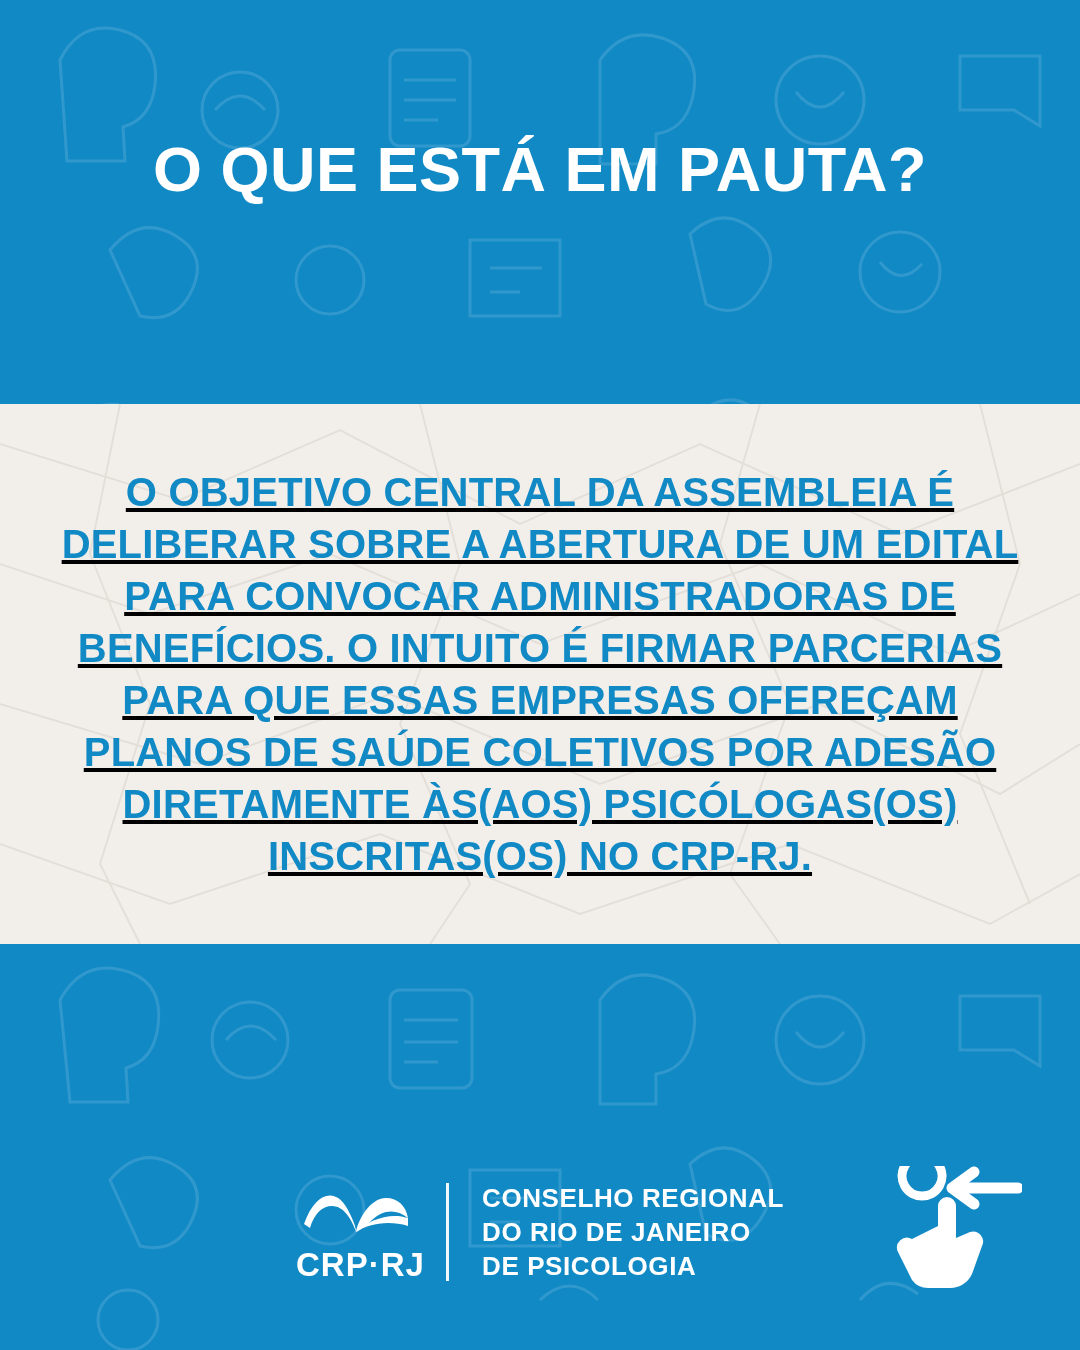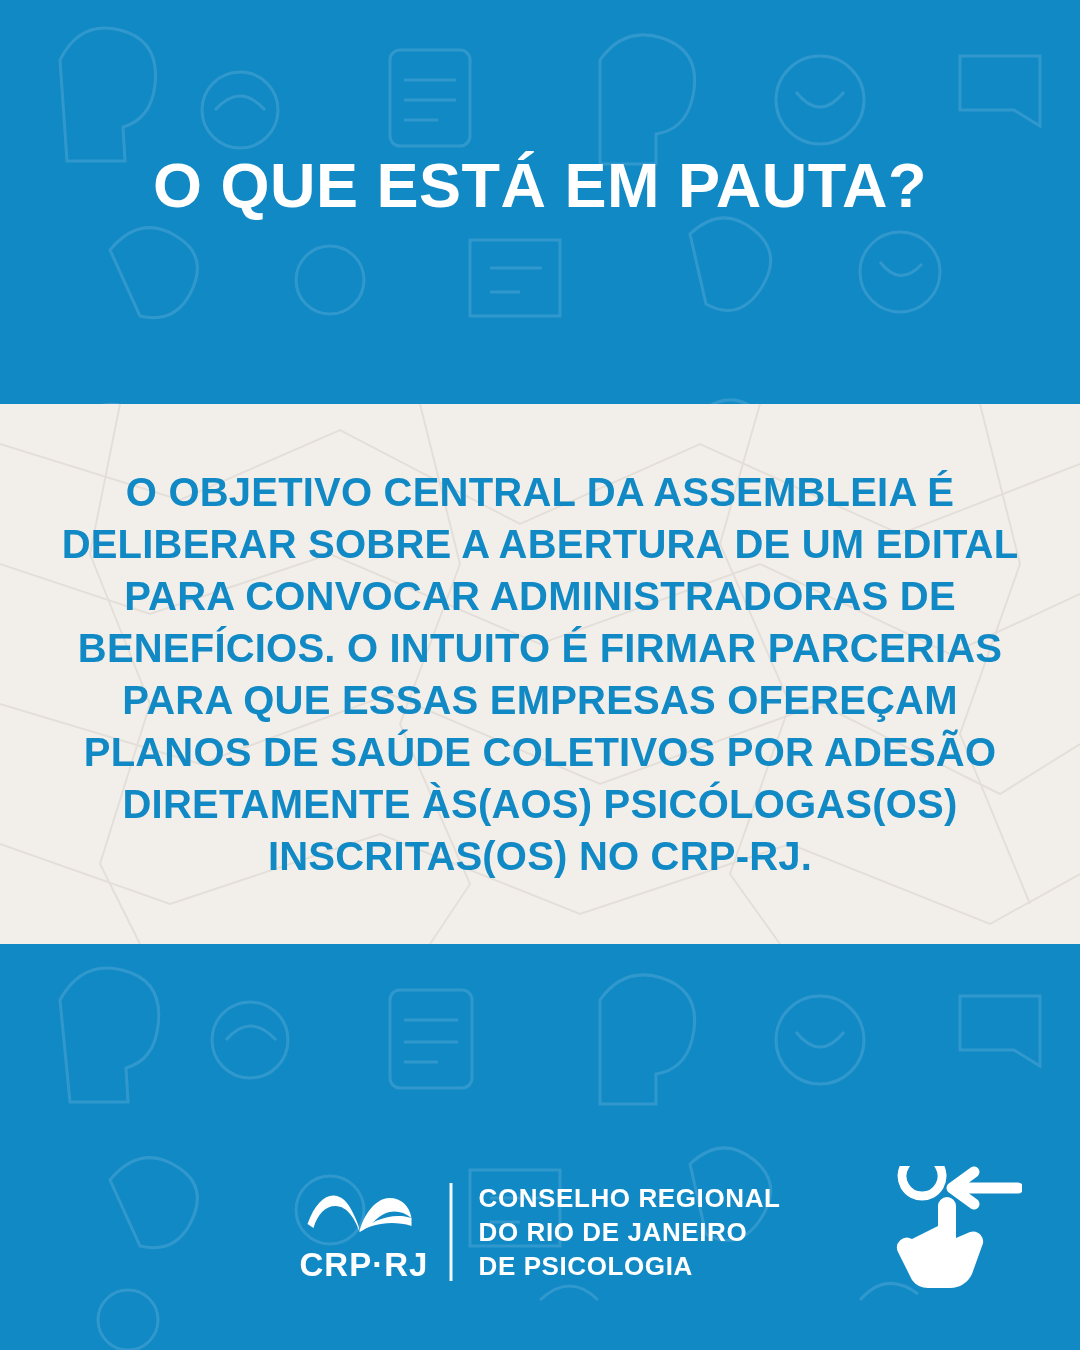--- a/index.html
+++ b/index.html
@@ -19,21 +19,21 @@
   .pattern {
     position:absolute; inset:0;
     opacity:0.13;
     pointer-events:none;
   }
   .pattern svg { display:block; width:100%; height:100%; }
 
   
   .top-band {
     position:absolute;
-    top:16px; left:0; right:0;
+    top:0; left:0; right:0;
     height:308px;
     display:flex;
     align-items:center;
     justify-content:center;
   }
   .headline {
     color:#ffffff;
     font-size:63px;
     font-weight:bold;
     letter-spacing:0.5px;
@@ -45,20 +45,21 @@
   
   .paper-panel {
     position:absolute;
     top:404px; left:0; right:0;
     height:540px;
     background:#f2efeb;
     display:flex;
     align-items:center;
     justify-content:center;
     overflow:hidden;
+    text-decoration:underline;
   }
   .paper-texture {
     position:absolute; inset:0;
     opacity:0.55;
     pointer-events:none;
   }
   .paper-texture svg { display:block; width:100%; height:100%; }
   .body-copy {
     position:relative;
     z-index:2;
@@ -102,21 +103,21 @@
     letter-spacing:1px;
     margin-top:6px;
   }
   .logo-divider {
     width:3px;
     height:98px;
     background:#ffffff;
     opacity:0.95;
   }
   .logo-text {
-    padding-left:26px;
+    padding-left:33px;
     color:#ffffff;
     font-size:26px;
     font-weight:bold;
     line-height:1.32;
     letter-spacing:0.6px;
   }
 
   .swipe-icon {
     position:absolute;
     right:58px;

